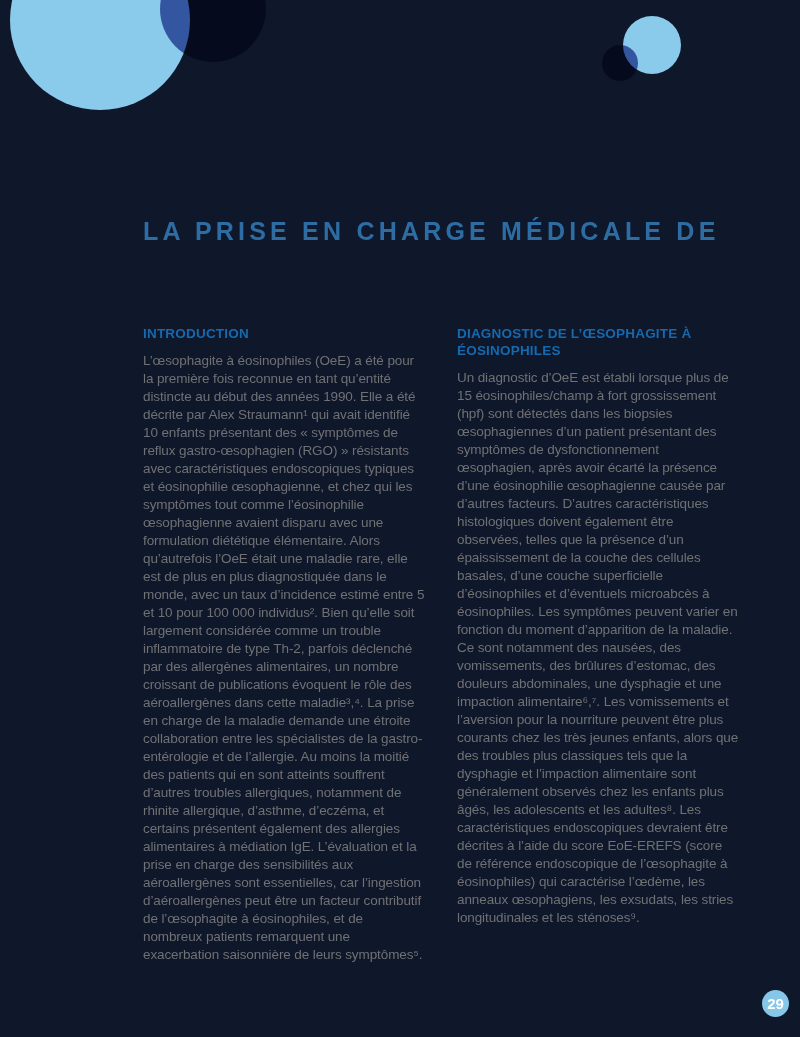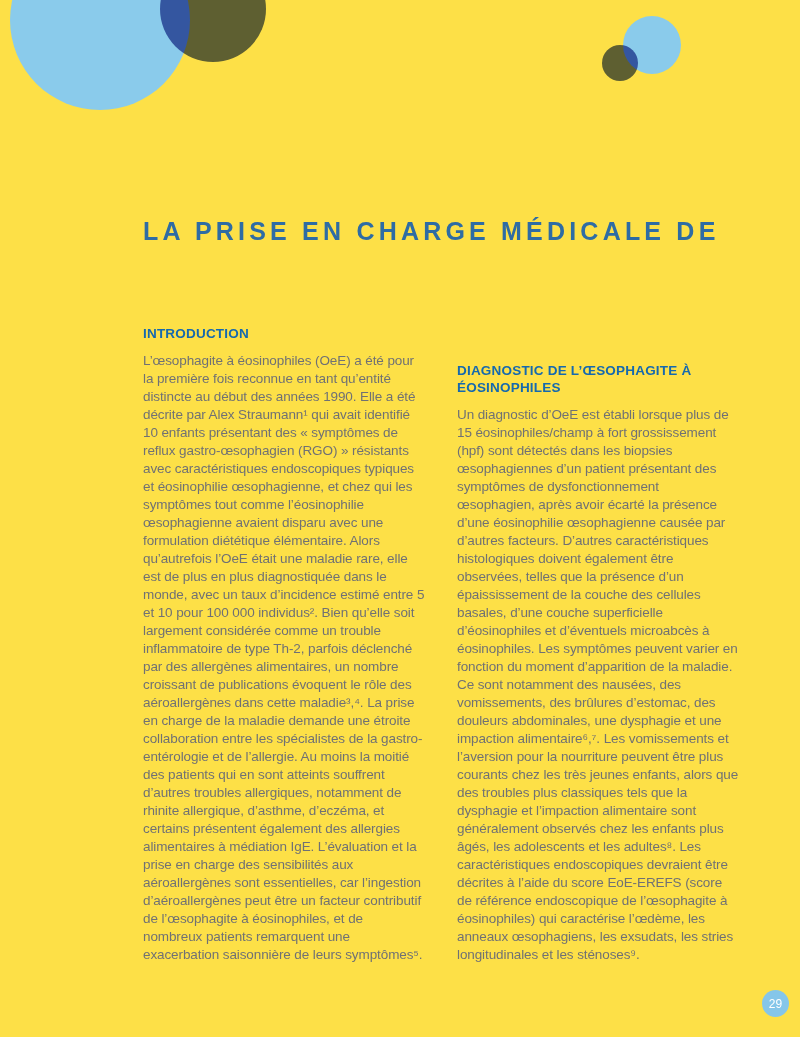--- a/index.html
+++ b/index.html
@@ -1,20 +1,20 @@
 <!DOCTYPE html>
 <html style="--title-blue: #2e6ca4; --heading-blue: #1569af; --body-gray: #707174; --circle-light: #8acbeb; --circle-dark: #5f6cae; --badge-blue: #85c6e9;"><head>
 <meta charset="utf-8">
 <style>
   html, body { margin: 0; padding: 0; }
   .page {
     position: relative;
     width: 800px;
     height: 1037px;
-    background: #fde047;
+    background: #0f172a;
     overflow: hidden;
     font-family: "Liberation Sans", "DejaVu Sans", sans-serif;
   }
   .circle { position: absolute; border-radius: 50%; }
   .c-large-light {
     left: 10px; top: -70px; width: 180px; height: 180px;
     background: var(--circle-light, #8acbeb);
   }
   .c-large-dark {
     left: 160px; top: -44px; width: 106px; height: 106px;
@@ -41,21 +41,20 @@
     letter-spacing: 4.2px;
     line-height: 31px;
   }
   .title .tl { display: block; white-space: nowrap; }
   .columns {
     position: absolute;
     left: 143px; top: 325px;
     width: 596px;
     display: flex;
     gap: 32px;
-    align-items: flex-end;
   }
   .col { flex: 0 0 282px; width: 282px; }
   .col h2 {
     margin: 0 0 10px 0;
     color: var(--heading-blue, #1569af);
     font-size: 13.5px;
     font-weight: 700;
     line-height: 17px;
     letter-spacing: 0.2px;
   }
@@ -68,22 +67,22 @@
     letter-spacing: -0.1px;
     text-align: left;
   }
   .badge {
     position: absolute;
     left: 762px; top: 990px;
     width: 27px; height: 27px;
     border-radius: 50%;
     background: var(--badge-blue, #85c6e9);
     color: #ffffff;
-    font-size: 12px;
-    font-weight: 400;
+    font-size: 15px;
+    font-weight: 700;
     display: flex;
     align-items: center;
     justify-content: center;
   }
 </style>
 </head>
 <body>
 
 <div class="page">
 

